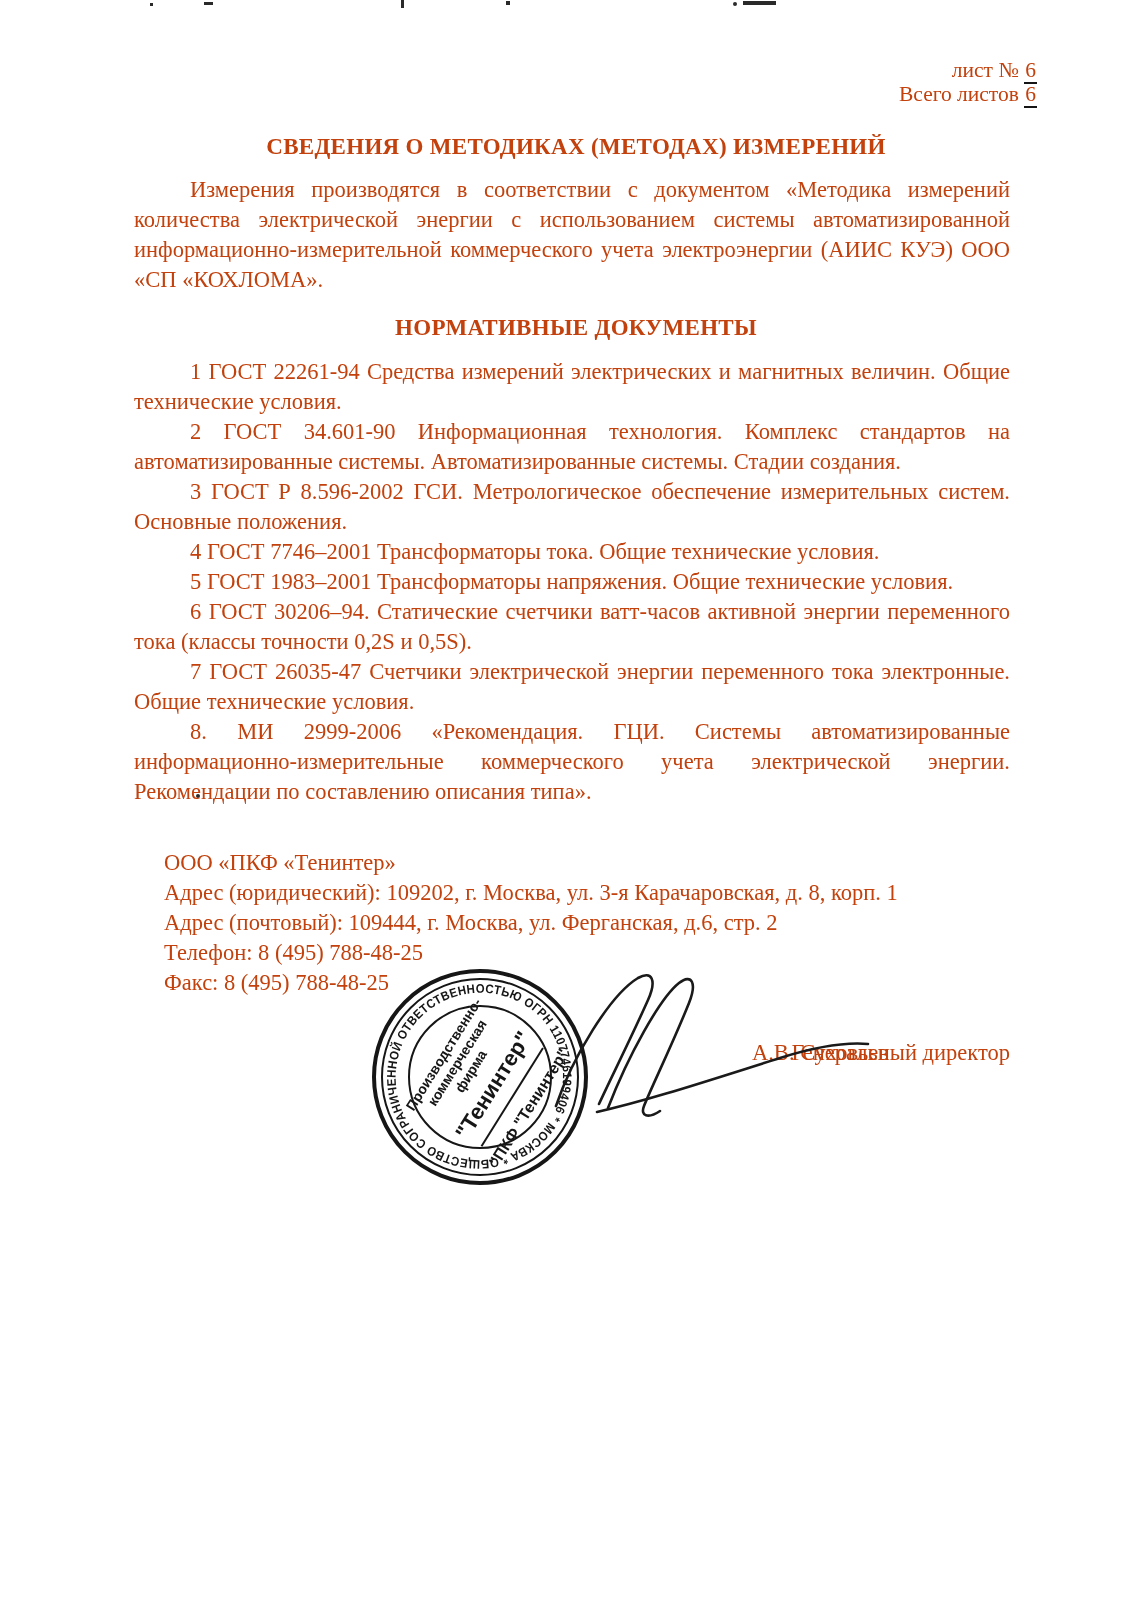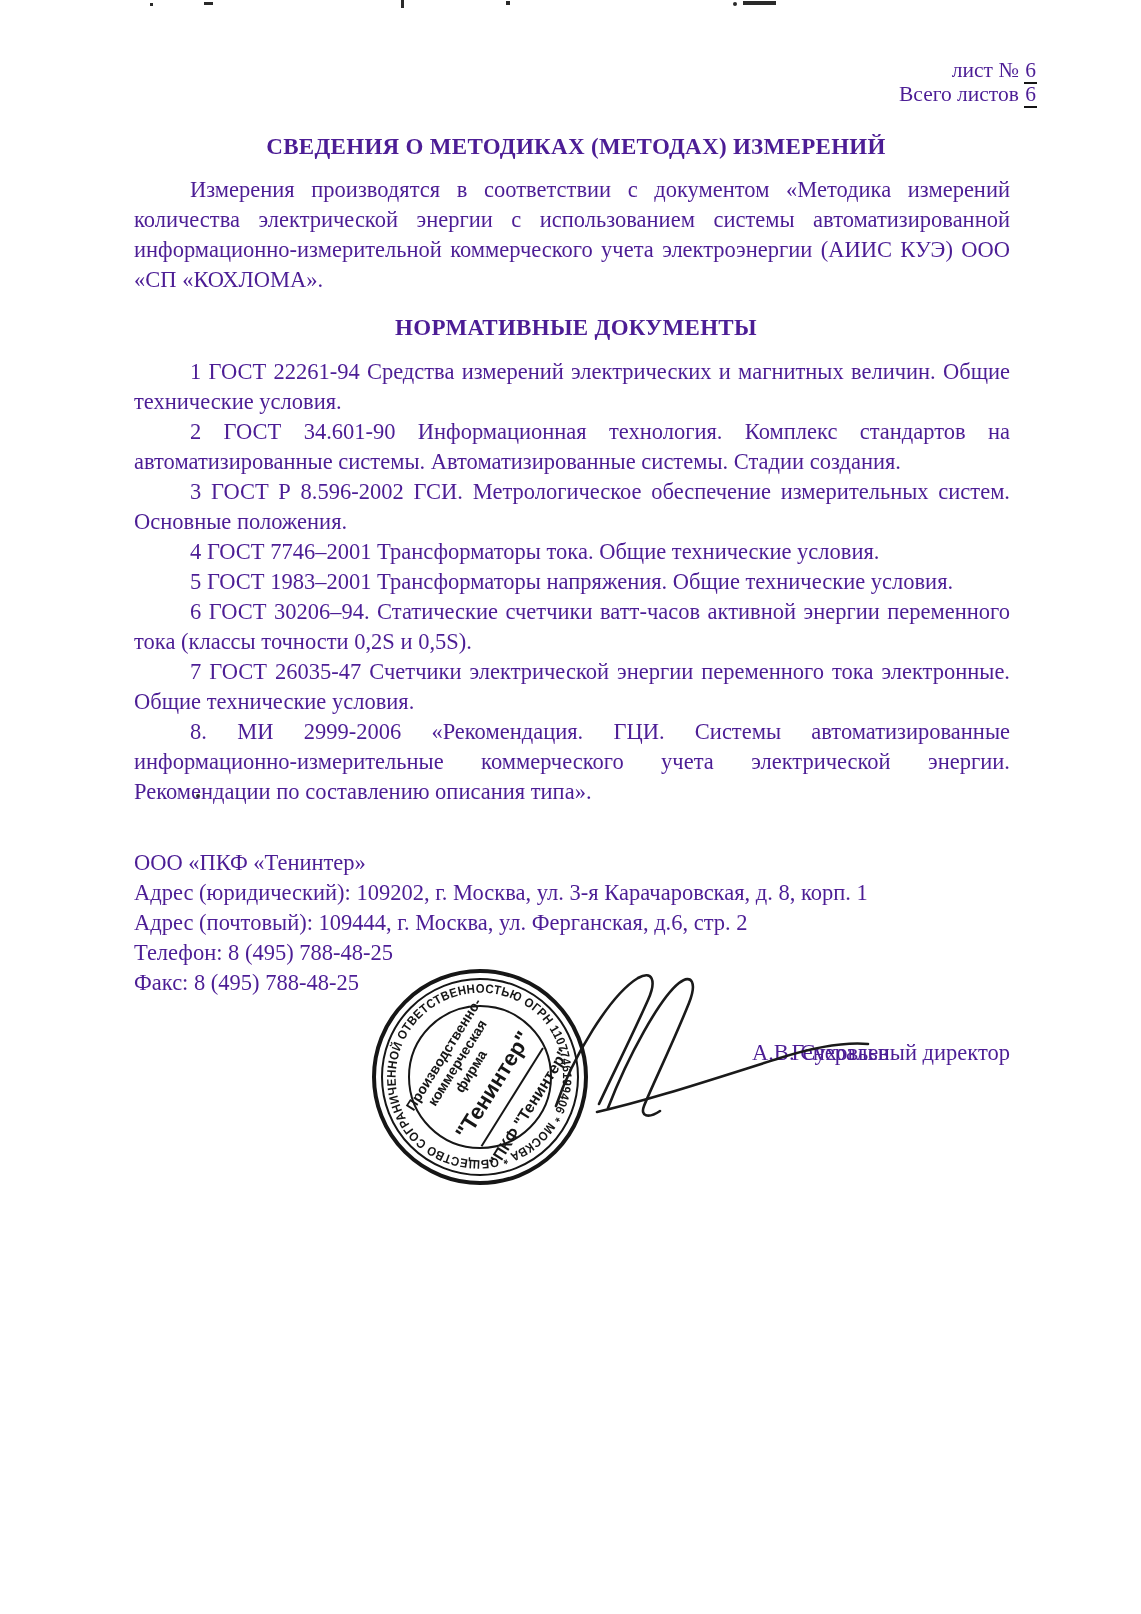--- a/index.html
+++ b/index.html
@@ -1,20 +1,20 @@
 <!DOCTYPE html>
 <html lang="ru"><head>
 <meta charset="utf-8">
 <style>
   html,body{margin:0;padding:0;background:#ffffff;}
   .page{
     position:relative;
     width:1141px;height:1366px;
     background:#ffffff;
-    color:#4c1d95;
+    color:#c2410c;
     font-family:"Liberation Serif","DejaVu Serif",serif;
     overflow:hidden;
   }
   .sheet-header{
     position:absolute;top:58px;right:104px;
     font-size:21.5px;line-height:24px;text-align:right;
   }
   .num-underline{border-bottom:2px solid #151515;padding:0 1px;}
   .h-center{
     position:absolute;left:134px;width:876px;
@@ -24,21 +24,21 @@
   .h1{top:130px;}
   .h2{top:311px;text-align:center;}
   .h3{top:803px;}
   .body-text{
     position:absolute;left:134px;width:876px;
     font-size:22.5px;line-height:30px;text-align:justify;font-family:Liberation Serif, serif;
   }
   .body-text p{margin:0;text-indent:56px;}
   .intro{top:175px;}
   .doc-list{top:357px;}
-  .mfg{top:848px;text-align:left;}
+  .mfg{top:848px;text-align:left;margin-left:30px;}
   .mfg div{margin:0;}
   .dir-row{top:1038px;text-align:right;}
   .dir-name{position:absolute;left:618px;top:0;white-space:nowrap;}
   .stamp-layer{position:absolute;left:340px;top:935px;}
   .artifact{position:absolute;background:#2a2a2a;}
   .dot{border-radius:50%;}
 </style>
 </head>
 <body>
 

